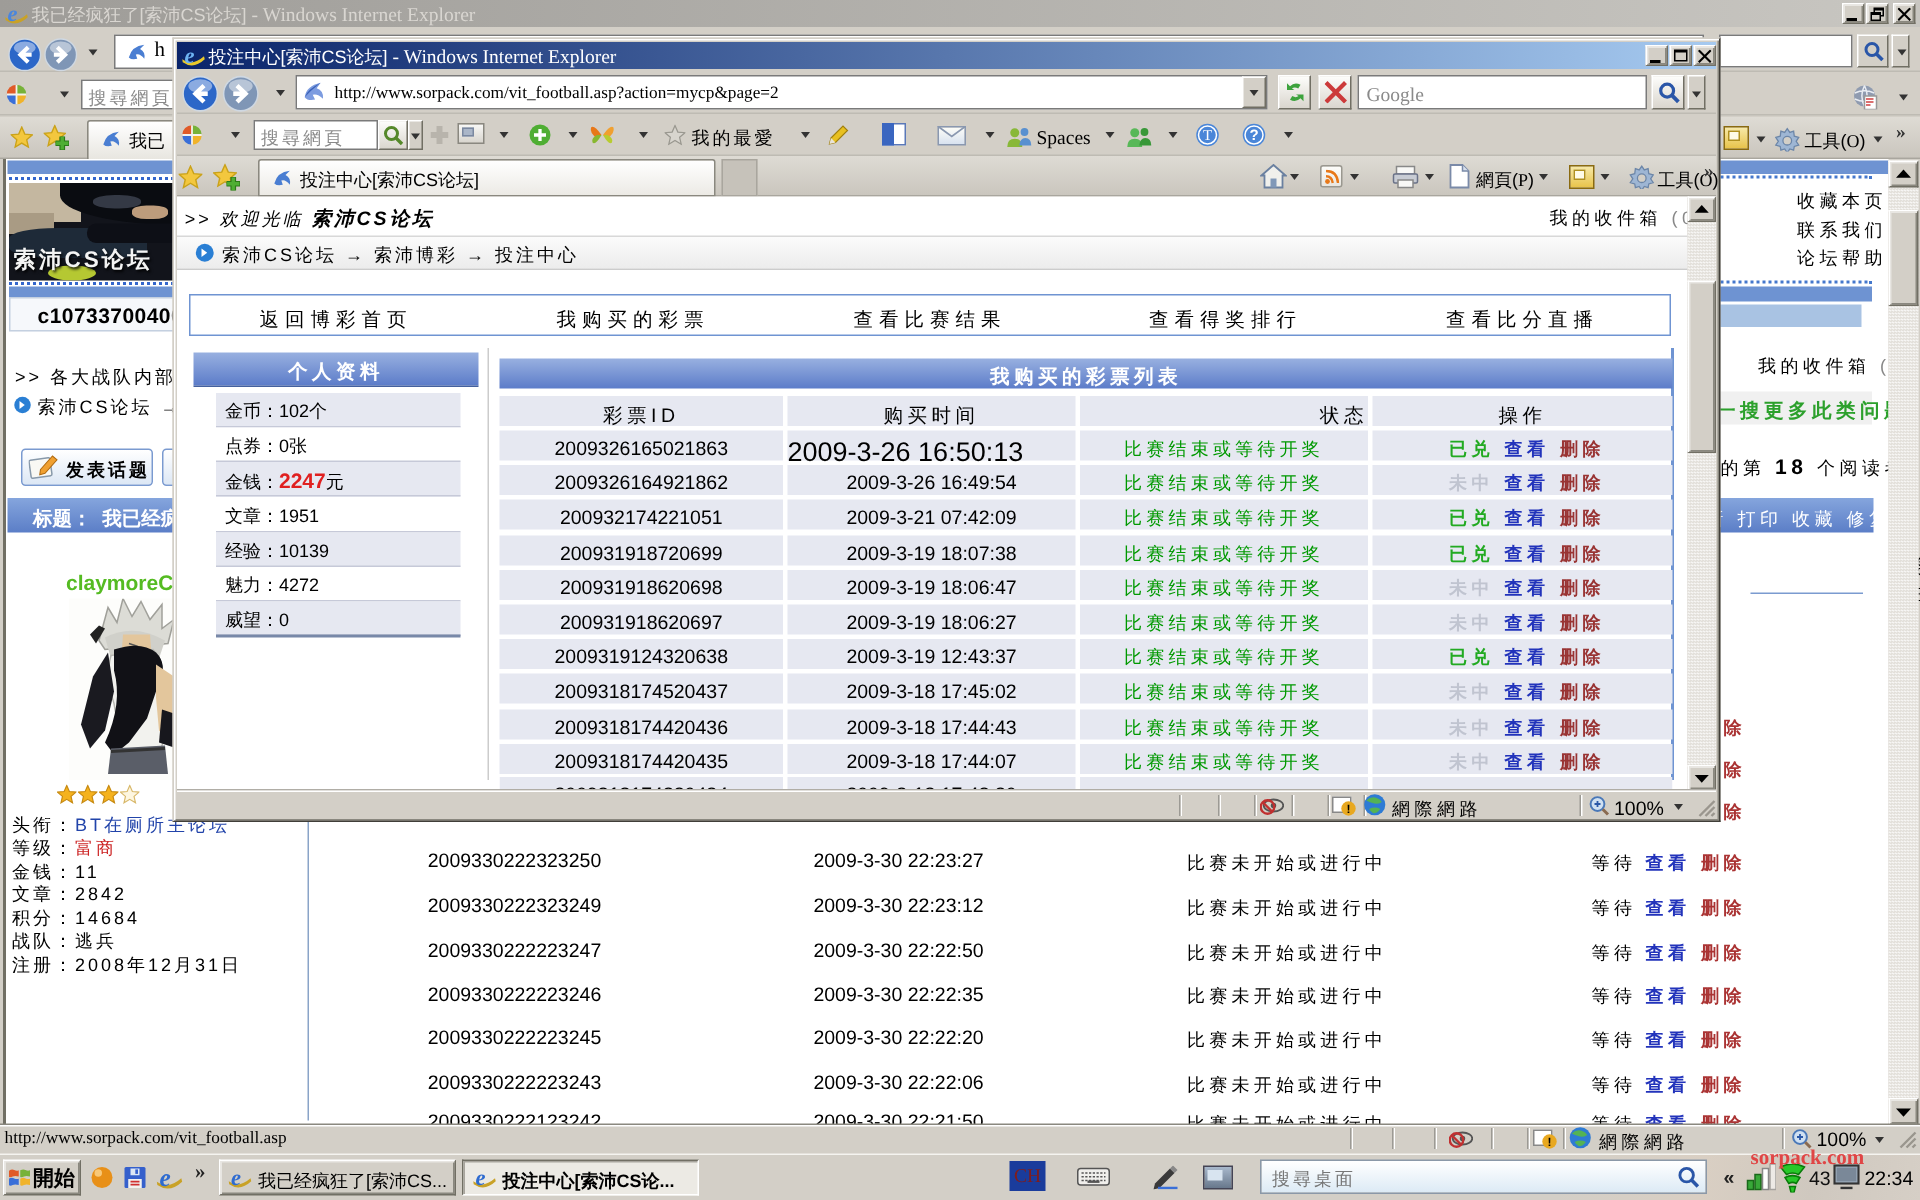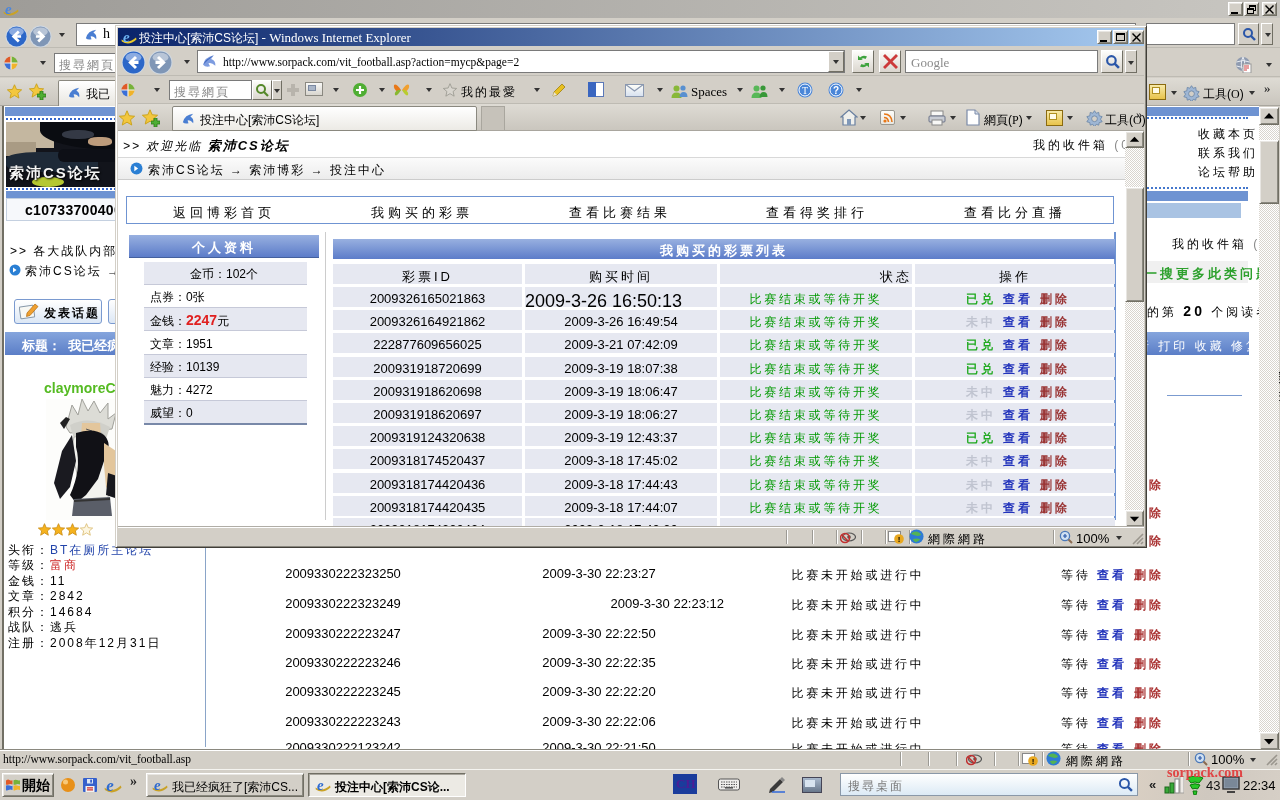--- a/index.html
+++ b/index.html
@@ -14,20 +14,21 @@
 .ls{letter-spacing:3px;}
 .ls2{letter-spacing:2px;}
 .ls28{letter-spacing:2.8px;}
 </style></head><body>
 
 <div class="abs" style="left:0;top:0;width:1280px;height:18px;background:linear-gradient(90deg,#9e9c98,#c8c6c1);">
 <svg class="abs" style="left:3px;top:1px" width="16" height="16" viewBox="0 0 16 16">
       <path d="M0.5 10.5 Q7 15.5 15 8.5 L15.5 10.5 Q8 17.5 0.8 12.5z" fill="#c9a227"></path>
       <text x="2" y="13" font-family="Liberation Serif" font-style="italic" font-weight="bold" font-size="15" fill="#4a86dd">e</text>
     </svg>
+<span class="abs" style="left:21px;top:2px;font-size:12px;color:#d9d6d1;white-space:nowrap;">我已经疯狂了[索沛CS论坛]<span class="serif" style="font-size:13px;"> - Windows Internet Explorer</span></span>
 </div>
 <div class="abs raised" style="left:1228px;top:2px;width:15px;height:14px;box-shadow:inset 1px 1px 0 #e8e6e2, inset -1px -1px 0 #8a887f;">
     <div class="abs" style="left:2px;top:9px;width:7px;height:2px;background:#000;"></div>
   </div>
 <div class="abs raised" style="left:1244px;top:2px;width:15px;height:14px;box-shadow:inset 1px 1px 0 #e8e6e2, inset -1px -1px 0 #8a887f;">
     <div class="abs" style="left:4px;top:2px;width:7px;height:6px;border:1px solid #000;border-top:2px solid #000;background:#d3cfc7;"></div>
     <div class="abs" style="left:2px;top:5px;width:7px;height:6px;border:1px solid #000;border-top:2px solid #000;background:#d3cfc7;"></div>
   </div>
 <div class="abs raised" style="left:1262px;top:2px;width:15px;height:14px;box-shadow:inset 1px 1px 0 #e8e6e2, inset -1px -1px 0 #8a887f;">
     <svg class="abs" style="left:2px;top:2px" width="9" height="9" viewBox="0 0 9 9">
@@ -112,21 +113,21 @@
 <div class="abs" style="left:1000px;top:117px;width:248px;height:2px;border-top:2px dotted #4477cc;"></div>
 <span class="abs cjk ls" style="top:126px;left:1198px;">收藏本页</span>
 <span class="abs cjk ls" style="top:145px;left:1198px;">联系我们</span>
 <span class="abs cjk ls" style="top:164px;left:1198px;">论坛帮助</span>
 <div class="abs" style="left:1000px;top:187px;width:248px;height:2px;border-top:2px dotted #4477cc;"></div>
 <div class="abs" style="left:1000px;top:191px;width:248px;height:10px;background:#6e93d2;"></div>
 <div class="abs" style="left:1000px;top:203px;width:241px;height:15px;background:#a9c3e3;"></div>
 <span class="abs cjk ls" style="top:236px;left:1172px;">我的收件箱 <span style="color:#888">(0)</span></span>
 <div class="abs" style="left:1040px;top:261px;width:208px;height:22px;background:#f0f0f0;"></div>
 <span class="abs ls" style="top:265px;left:1112px;font-size:13px;font-weight:bold;color:#2ca02c;">百度一搜更多此类问题</span>
-<span class="abs cjk ls" style="top:303px;left:1087px;">您是本帖的第 <b style="font-size:14px;">20</b> 个阅读者</span>
+<span class="abs cjk ls" style="top:303px;left:1087px;">您是本帖的第 <b style="font-size:14px;">18</b> 个阅读者</span>
 <div class="abs" style="left:5px;top:332px;width:1244px;height:23px;background:linear-gradient(#85a5dd,#5b7ec7);"></div>
 <span class="abs" style="top:337px;left:22px;font-size:13px;font-weight:bold;color:#fff;">标题：&nbsp;&nbsp;我已经疯狂了[索沛CS论坛]</span>
 <span class="abs ls" style="top:338px;left:1122px;font-size:12px;color:#fff;">刷新&nbsp;打印&nbsp;收藏&nbsp;修复</span>
 <span class="abs cjk ls" style="top:369px;left:1269px;font-size:13px;">楼主</span>
 <div class="abs" style="left:1167px;top:395px;width:75px;height:1px;background:#7b9bd0;"></div>
 <div class="abs" style="left:6px;top:118px;width:162px;height:2px;border-top:2px dotted #3366cc;"></div>
 <div class="abs" style="left:6px;top:122px;width:162px;height:65px;background:#12141b;overflow:hidden;">
 <div class="abs" style="left:0;top:0;width:48px;height:26px;background:#c4b7a0;"></div>
 <div class="abs" style="left:0;top:20px;width:30px;height:14px;background:#a99b84;"></div>
 <div class="abs" style="left:34px;top:-8px;width:145px;height:36px;background:#0a0c11;border-radius:0 0 45% 55%;"></div>
@@ -217,21 +218,21 @@
 <div class="abs" style="left:206px;top:566px;width:1053px;height:15px;overflow:hidden;">
     <span class="abs" style="left:17px;top:0;width:240px;text-align:center;font-size:13px;">2009330222323250</span>
     <span class="abs" style="left:268px;top:0;width:250px;text-align:center;font-size:13px;">2009-3-30 22:23:27</span>
     <span class="abs cjk ls28" style="left:522px;top:1px;width:260px;text-align:center;">比赛未开始或进行中</span>
     <span class="abs cjk ls" style="left:855px;top:1px;">等待</span>
     <span class="abs cjk ls" style="left:891px;top:1px;color:#2233bb;font-weight:bold;">查看</span>
     <span class="abs cjk ls" style="left:928px;top:1px;color:#aa3333;font-weight:bold;">删除</span>
   </div>
 <div class="abs" style="left:206px;top:596px;width:1053px;height:15px;overflow:hidden;">
     <span class="abs" style="left:17px;top:0;width:240px;text-align:center;font-size:13px;">2009330222323249</span>
-    <span class="abs" style="left:268px;top:0;width:250px;text-align:right;font-size:13px;">2009-3-30 22:23:12</span>
+    <span class="abs" style="left:268px;top:0;width:250px;text-align:center;font-size:13px;">2009-3-30 22:23:12</span>
     <span class="abs cjk ls28" style="left:522px;top:1px;width:260px;text-align:center;">比赛未开始或进行中</span>
     <span class="abs cjk ls" style="left:855px;top:1px;">等待</span>
     <span class="abs cjk ls" style="left:891px;top:1px;color:#2233bb;font-weight:bold;">查看</span>
     <span class="abs cjk ls" style="left:928px;top:1px;color:#aa3333;font-weight:bold;">删除</span>
   </div>
 <div class="abs" style="left:206px;top:626px;width:1053px;height:15px;overflow:hidden;">
     <span class="abs" style="left:17px;top:0;width:240px;text-align:center;font-size:13px;">2009330222223247</span>
     <span class="abs" style="left:268px;top:0;width:250px;text-align:center;font-size:13px;">2009-3-30 22:22:50</span>
     <span class="abs cjk ls28" style="left:522px;top:1px;width:260px;text-align:center;">比赛未开始或进行中</span>
     <span class="abs cjk ls" style="left:855px;top:1px;">等待</span>
@@ -519,21 +520,21 @@
 <span class="abs cjk ls2" style="left:148px;top:162px;">索沛CS论坛 → 索沛博彩 → 投注中心</span>
 <div class="abs" style="left:126px;top:196px;width:988px;height:28px;border:1px solid #6f94d2;"></div>
 <span class="abs" style="left:224px;top:204px;width:160px;margin-left:-80px;text-align:center;font-size:13px;letter-spacing:4px;">返回博彩首页</span>
 <span class="abs" style="left:422px;top:204px;width:160px;margin-left:-80px;text-align:center;font-size:13px;letter-spacing:4px;">我购买的彩票</span>
 <span class="abs" style="left:620px;top:204px;width:160px;margin-left:-80px;text-align:center;font-size:13px;letter-spacing:4px;">查看比赛结果</span>
 <span class="abs" style="left:817px;top:204px;width:160px;margin-left:-80px;text-align:center;font-size:13px;letter-spacing:4px;">查看得奖排行</span>
 <span class="abs" style="left:1015px;top:204px;width:160px;margin-left:-80px;text-align:center;font-size:13px;letter-spacing:4px;">查看比分直播</span>
 <div class="abs" style="left:129px;top:235px;width:190px;height:23px;background:linear-gradient(#98b0e0,#5c7cc9);border-bottom:1px solid #44609e;"></div>
 <span class="abs" style="left:129px;top:239px;width:190px;text-align:center;font-size:13px;font-weight:bold;color:#fff;letter-spacing:3px;">个人资料</span>
 <div class="abs" style="left:144px;top:262px;width:163px;height:23px;background:#e6e8f1;border-bottom:1px solid #c6c9d8;"></div>
-<span class="abs cjk" style="left:150px;top:266px;margin-left:40px;">金币：102个</span>
+<span class="abs cjk" style="left:150px;top:266px;">金币：102个</span>
 <div class="abs" style="left:144px;top:285px;width:163px;height:23px;background:#ffffff;border-bottom:1px solid #c6c9d8;"></div>
 <span class="abs cjk" style="left:150px;top:289px;">点券：0张</span>
 <div class="abs" style="left:144px;top:308px;width:163px;height:23px;background:#e6e8f1;border-bottom:1px solid #c6c9d8;"></div>
 <span class="abs cjk" style="left:150px;top:312px;">金钱：<b style="color:#e02020;font-size:14px;">2247</b>元</span>
 <div class="abs" style="left:144px;top:332px;width:163px;height:23px;background:#ffffff;border-bottom:1px solid #c6c9d8;"></div>
 <span class="abs cjk" style="left:150px;top:336px;">文章：1951</span>
 <div class="abs" style="left:144px;top:355px;width:163px;height:23px;background:#e6e8f1;border-bottom:1px solid #c6c9d8;"></div>
 <span class="abs cjk" style="left:150px;top:359px;">经验：10139</span>
 <div class="abs" style="left:144px;top:378px;width:163px;height:23px;background:#ffffff;border-bottom:1px solid #c6c9d8;"></div>
 <span class="abs cjk" style="left:150px;top:382px;">魅力：4272</span>
@@ -565,21 +566,21 @@
 <div class="abs" style="left:720px;top:310px;width:192px;height:20px;background:#e6e8f1;"></div>
 <div class="abs" style="left:915px;top:310px;width:200px;height:20px;background:#e6e8f1;"></div>
 <span class="abs" style="left:333px;top:314px;width:189px;text-align:center;font-size:13px;">2009326164921862</span>
 <span class="abs" style="left:525px;top:314px;width:192px;text-align:center;font-size:13px;">2009-3-26 16:49:54</span>
 <span class="abs cjk ls28" style="left:720px;top:314px;width:192px;text-align:center;color:#009900;">比赛结束或等待开奖</span>
 <span class="abs cjk ls" style="left:966px;top:314px;font-weight:bold;"><span style="color:#c0c4d0;">未中</span><span style="color:#2233bb;margin-left:7px;">查看</span><span style="color:#993333;margin-left:7px;">删除</span></span>
 <div class="abs" style="left:333px;top:333px;width:189px;height:20px;background:#e6e8f1;"></div>
 <div class="abs" style="left:525px;top:333px;width:192px;height:20px;background:#e6e8f1;"></div>
 <div class="abs" style="left:720px;top:333px;width:192px;height:20px;background:#e6e8f1;"></div>
 <div class="abs" style="left:915px;top:333px;width:200px;height:20px;background:#e6e8f1;"></div>
-<span class="abs" style="left:333px;top:337px;width:189px;text-align:center;font-size:13px;">222877609656025</span>
+<span class="abs" style="left:333px;top:337px;width:189px;text-align:center;font-size:13px;">200932174221051</span>
 <span class="abs" style="left:525px;top:337px;width:192px;text-align:center;font-size:13px;">2009-3-21 07:42:09</span>
 <span class="abs cjk ls28" style="left:720px;top:337px;width:192px;text-align:center;color:#009900;">比赛结束或等待开奖</span>
 <span class="abs cjk ls" style="left:966px;top:337px;font-weight:bold;"><span style="color:#22aa22;">已兑</span><span style="color:#2233bb;margin-left:7px;">查看</span><span style="color:#993333;margin-left:7px;">删除</span></span>
 <div class="abs" style="left:333px;top:357px;width:189px;height:20px;background:#e6e8f1;"></div>
 <div class="abs" style="left:525px;top:357px;width:192px;height:20px;background:#e6e8f1;"></div>
 <div class="abs" style="left:720px;top:357px;width:192px;height:20px;background:#e6e8f1;"></div>
 <div class="abs" style="left:915px;top:357px;width:200px;height:20px;background:#e6e8f1;"></div>
 <span class="abs" style="left:333px;top:361px;width:189px;text-align:center;font-size:13px;">200931918720699</span>
 <span class="abs" style="left:525px;top:361px;width:192px;text-align:center;font-size:13px;">2009-3-19 18:07:38</span>
 <span class="abs cjk ls28" style="left:720px;top:361px;width:192px;text-align:center;color:#009900;">比赛结束或等待开奖</span>
@@ -715,21 +716,21 @@
     <text x="2" y="13" font-family="Liberation Serif" font-style="italic" font-weight="bold" font-size="15" fill="#2e6bd0">e</text>
   </svg>
 <span class="abs" style="left:172px;top:779px;font-size:12px;">我已经疯狂了[索沛CS...</span>
 <div class="abs" style="left:308px;top:773px;width:158px;height:24px;background:#eceae4;border-top:1px solid #716f64;border-left:1px solid #716f64;border-right:1px solid #fff;border-bottom:1px solid #fff;box-shadow:inset 1px 1px 0 #a8a59d;"></div>
 <svg class="abs" style="left:315px;top:777px" width="16" height="16" viewBox="0 0 16 16">
     <path d="M0.5 10.5 Q7 15.5 15 8.5 L15.5 10.5 Q8 17.5 0.8 12.5z" fill="#c9a227"></path>
     <text x="2" y="13" font-family="Liberation Serif" font-style="italic" font-weight="bold" font-size="15" fill="#2e6bd0">e</text>
   </svg>
 <span class="abs" style="left:335px;top:779px;font-size:12px;font-weight:bold;">投注中心[索沛CS论...</span>
 <div class="abs" style="left:673px;top:774px;width:24px;height:20px;background:#1a3c9c;"></div>
-<span class="abs serif" style="left:676px;top:776px;font-size:13px;font-weight:bold;color:#4c1d95;">CH</span>
+<span class="abs serif" style="left:676px;top:776px;font-size:13px;font-weight:normal;color:#7f1d1d;">CH</span>
 <svg class="abs" style="left:718px;top:777px" width="22" height="15" viewBox="0 0 22 15">
     <rect x="0.5" y="2" width="21" height="11" rx="2" fill="#f0efec" stroke="#555"></rect>
     <path d="M3 5 L19 5 M3 7.5 L19 7.5 M3 10 L19 10" stroke="#555" stroke-width="1" stroke-dasharray="1.5 1"></path>
     <rect x="7" y="10" width="8" height="1.6" fill="#555"></rect>
   </svg>
 <svg class="abs" style="left:768px;top:777px" width="20" height="16" viewBox="0 0 20 16">
     <path d="M2 12 L12 2 L15 5 L5 15 L1 16z" fill="#3a3a3a"></path>
     <path d="M12 2 L15 5 L17 3 L14 0z" fill="#888"></path>
     <path d="M4 15 L17 15" stroke="#3a6fd8" stroke-width="1.6"></path>
   </svg>

